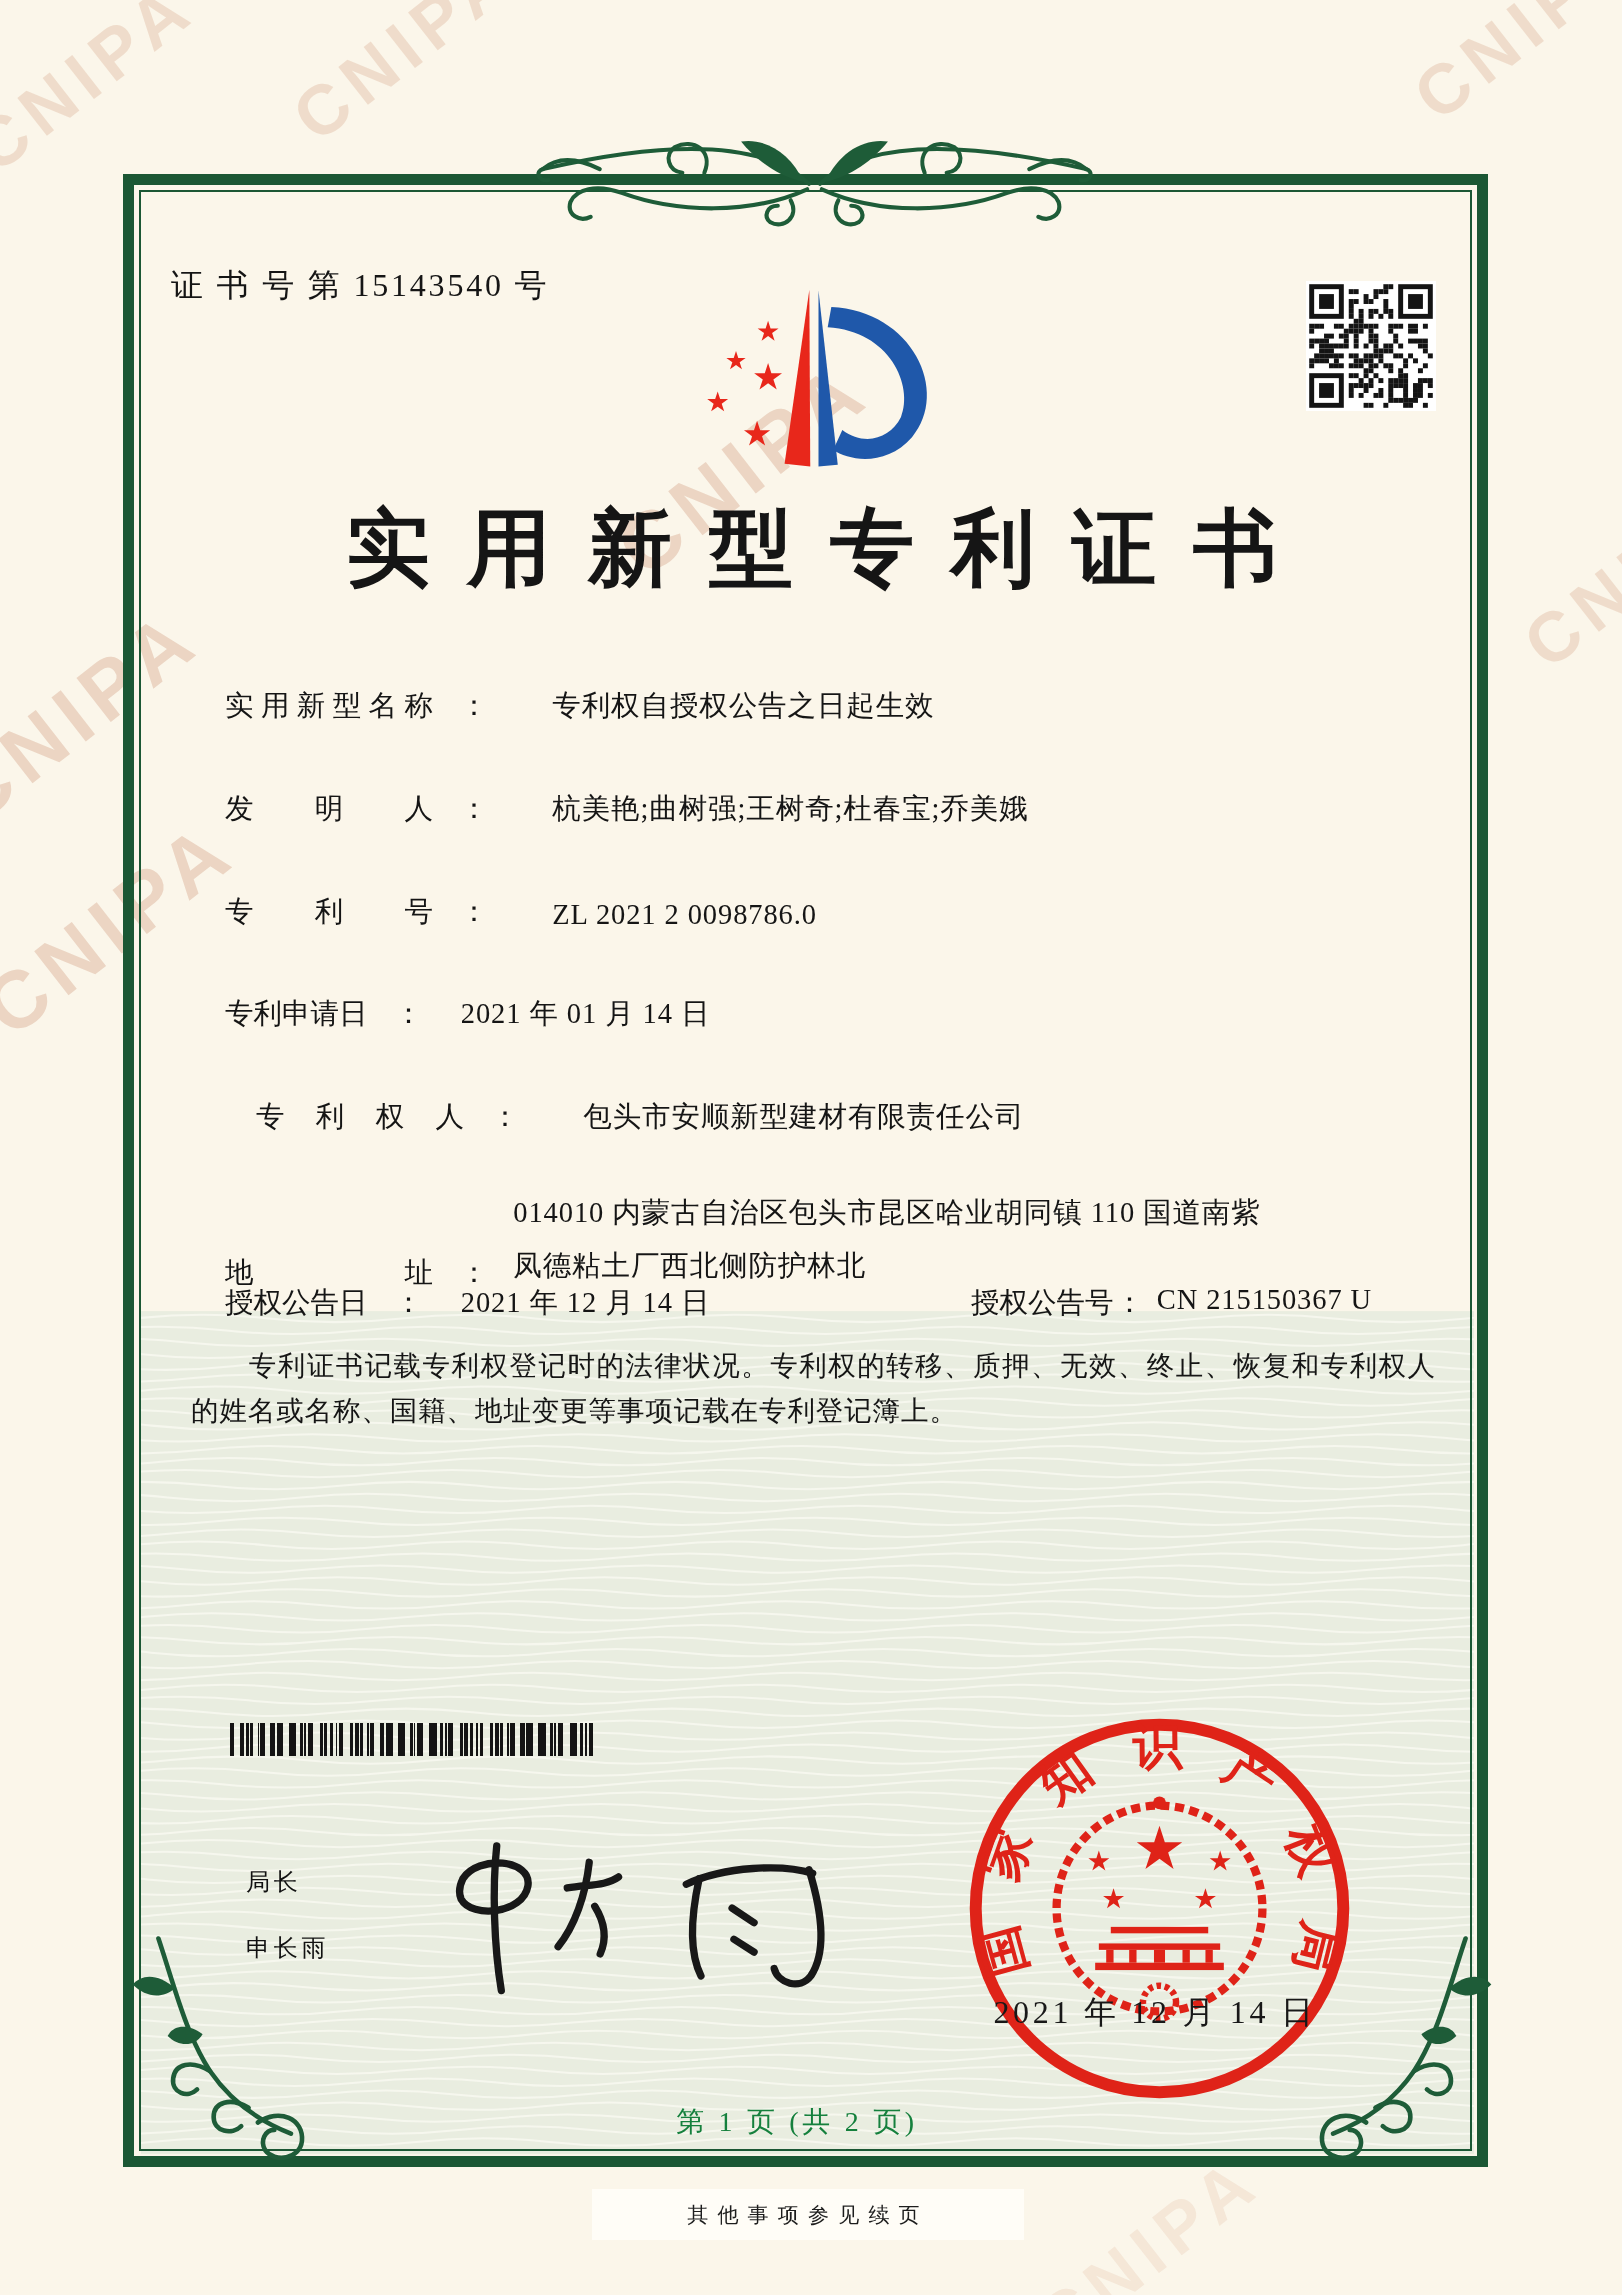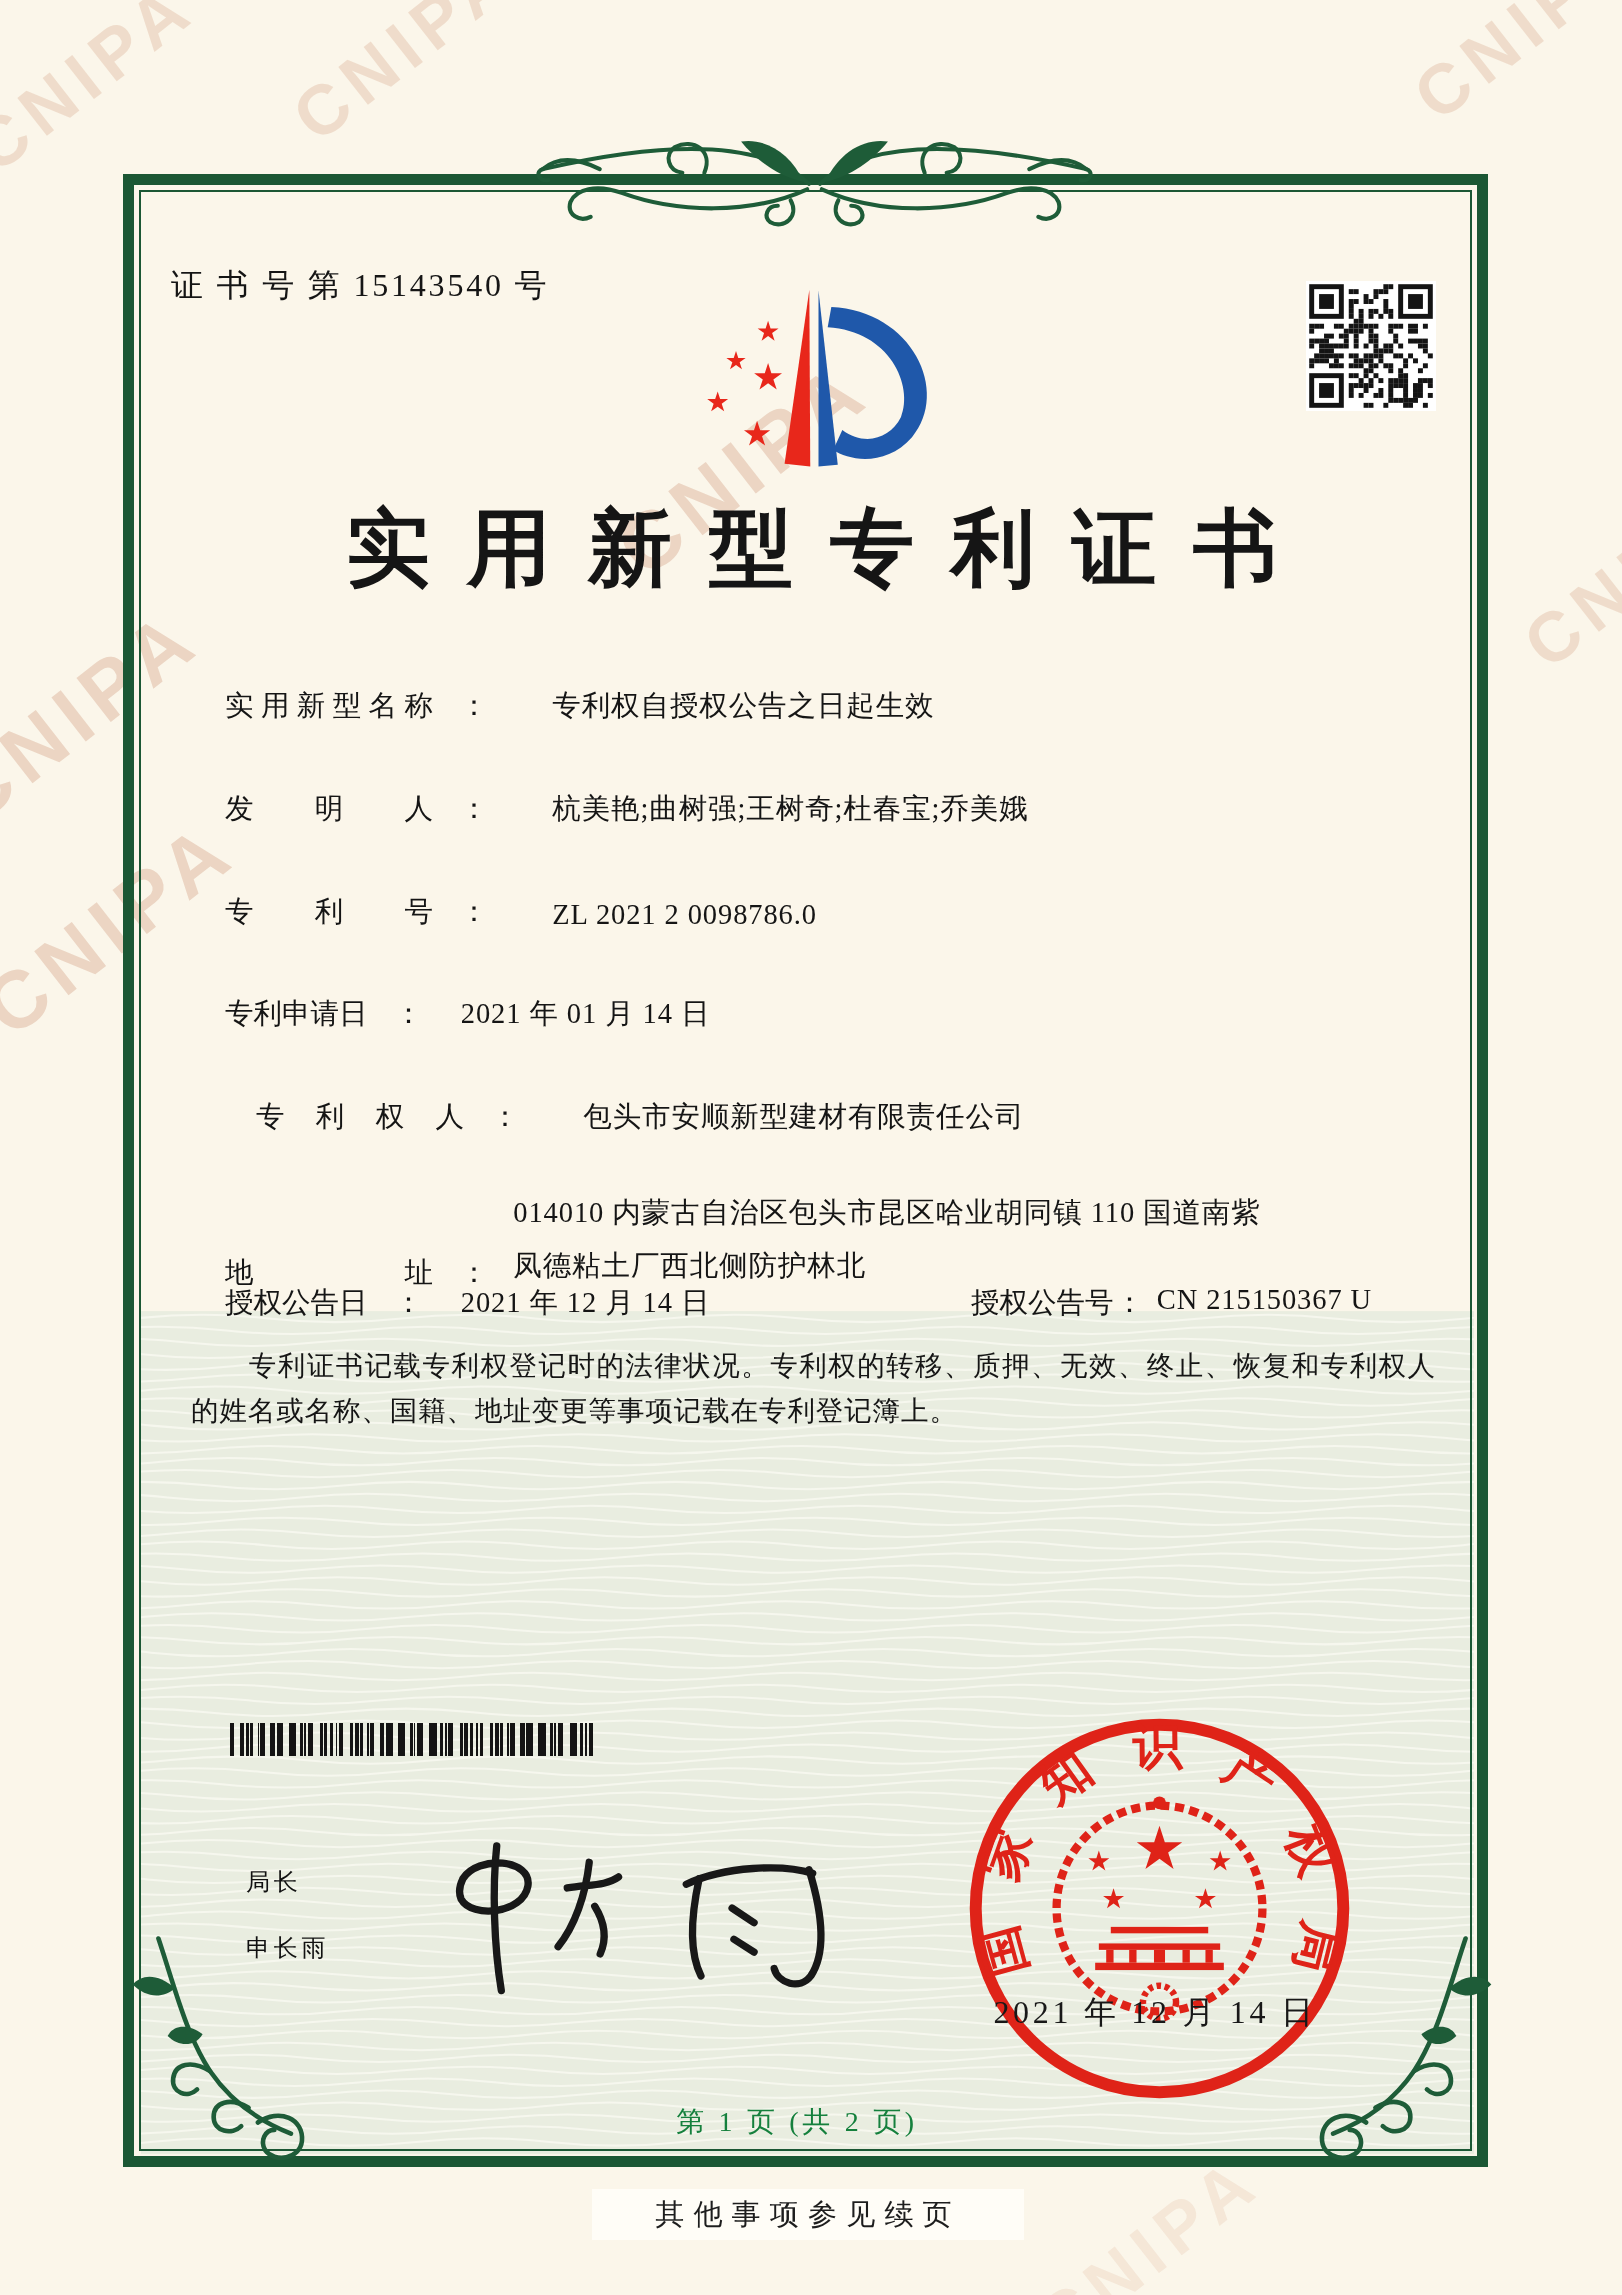--- a/index.html
+++ b/index.html
@@ -76,21 +76,21 @@
   }
   
   .page-footer{
     position:absolute;left:123px;top:2103px;width:1260px;text-align:center;z-index:3;
     font-size:28px;letter-spacing:3.7px;color:#15803d;margin-left:44px;
   }
   .cont-strip{
     position:absolute;left:592px;top:2189px;width:432px;height:51px;z-index:1;
     background:#fffdf7;display:flex;align-items:center;justify-content:center;
   }
-  .cont-note{font-size:29px;letter-spacing:9.2px;color:#1d1d1d;}
+  .cont-note{font-size:21px;letter-spacing:9.2px;color:#1d1d1d;}
   svg{display:block;}
 </style>
 </head>
 <body>
 
 <svg id="waves" class="abs" style="left:141px;top:1311px;z-index:0;" width="1333" height="843" viewBox="0 0 1452 918">
     <rect x="0" y="0" width="1452" height="918" fill="#e7ebde" opacity="0.92"></rect>
     <path d="M-6 8 Q 66.5 0 139 8 Q 211.5 16 284 8 Q 356.5 0 429 8 Q 501.5 16 574 8 Q 646.5 0 719 8 Q 791.5 16 864 8 Q 936.5 0 1009 8 Q 1081.5 16 1154 8 Q 1226.5 0 1299 8 Q 1371.5 16 1444 8 Q 1516.5 0 1589 8 Q 1661.5 16 1734 8 Q 1806.5 0 1879 8" fill="none" stroke="#f6f7ee" stroke-width="2.2"></path>
     <path d="M-197 21 Q -124.5 29 -52 21 Q 20.5 13 93 21 Q 165.5 29 238 21 Q 310.5 13 383 21 Q 455.5 29 528 21 Q 600.5 13 673 21 Q 745.5 29 818 21 Q 890.5 13 963 21 Q 1035.5 29 1108 21 Q 1180.5 13 1253 21 Q 1325.5 29 1398 21 Q 1470.5 13 1543 21 Q 1615.5 29 1688 21 Q 1760.5 13 1833 21" fill="none" stroke="#f6f7ee" stroke-width="2.2"></path>
     <path d="M-98 34 Q -25.5 26 47 34 Q 119.5 42 192 34 Q 264.5 26 337 34 Q 409.5 42 482 34 Q 554.5 26 627 34 Q 699.5 42 772 34 Q 844.5 26 917 34 Q 989.5 42 1062 34 Q 1134.5 26 1207 34 Q 1279.5 42 1352 34 Q 1424.5 26 1497 34 Q 1569.5 42 1642 34 Q 1714.5 26 1787 34" fill="none" stroke="#f6f7ee" stroke-width="2.2"></path>

